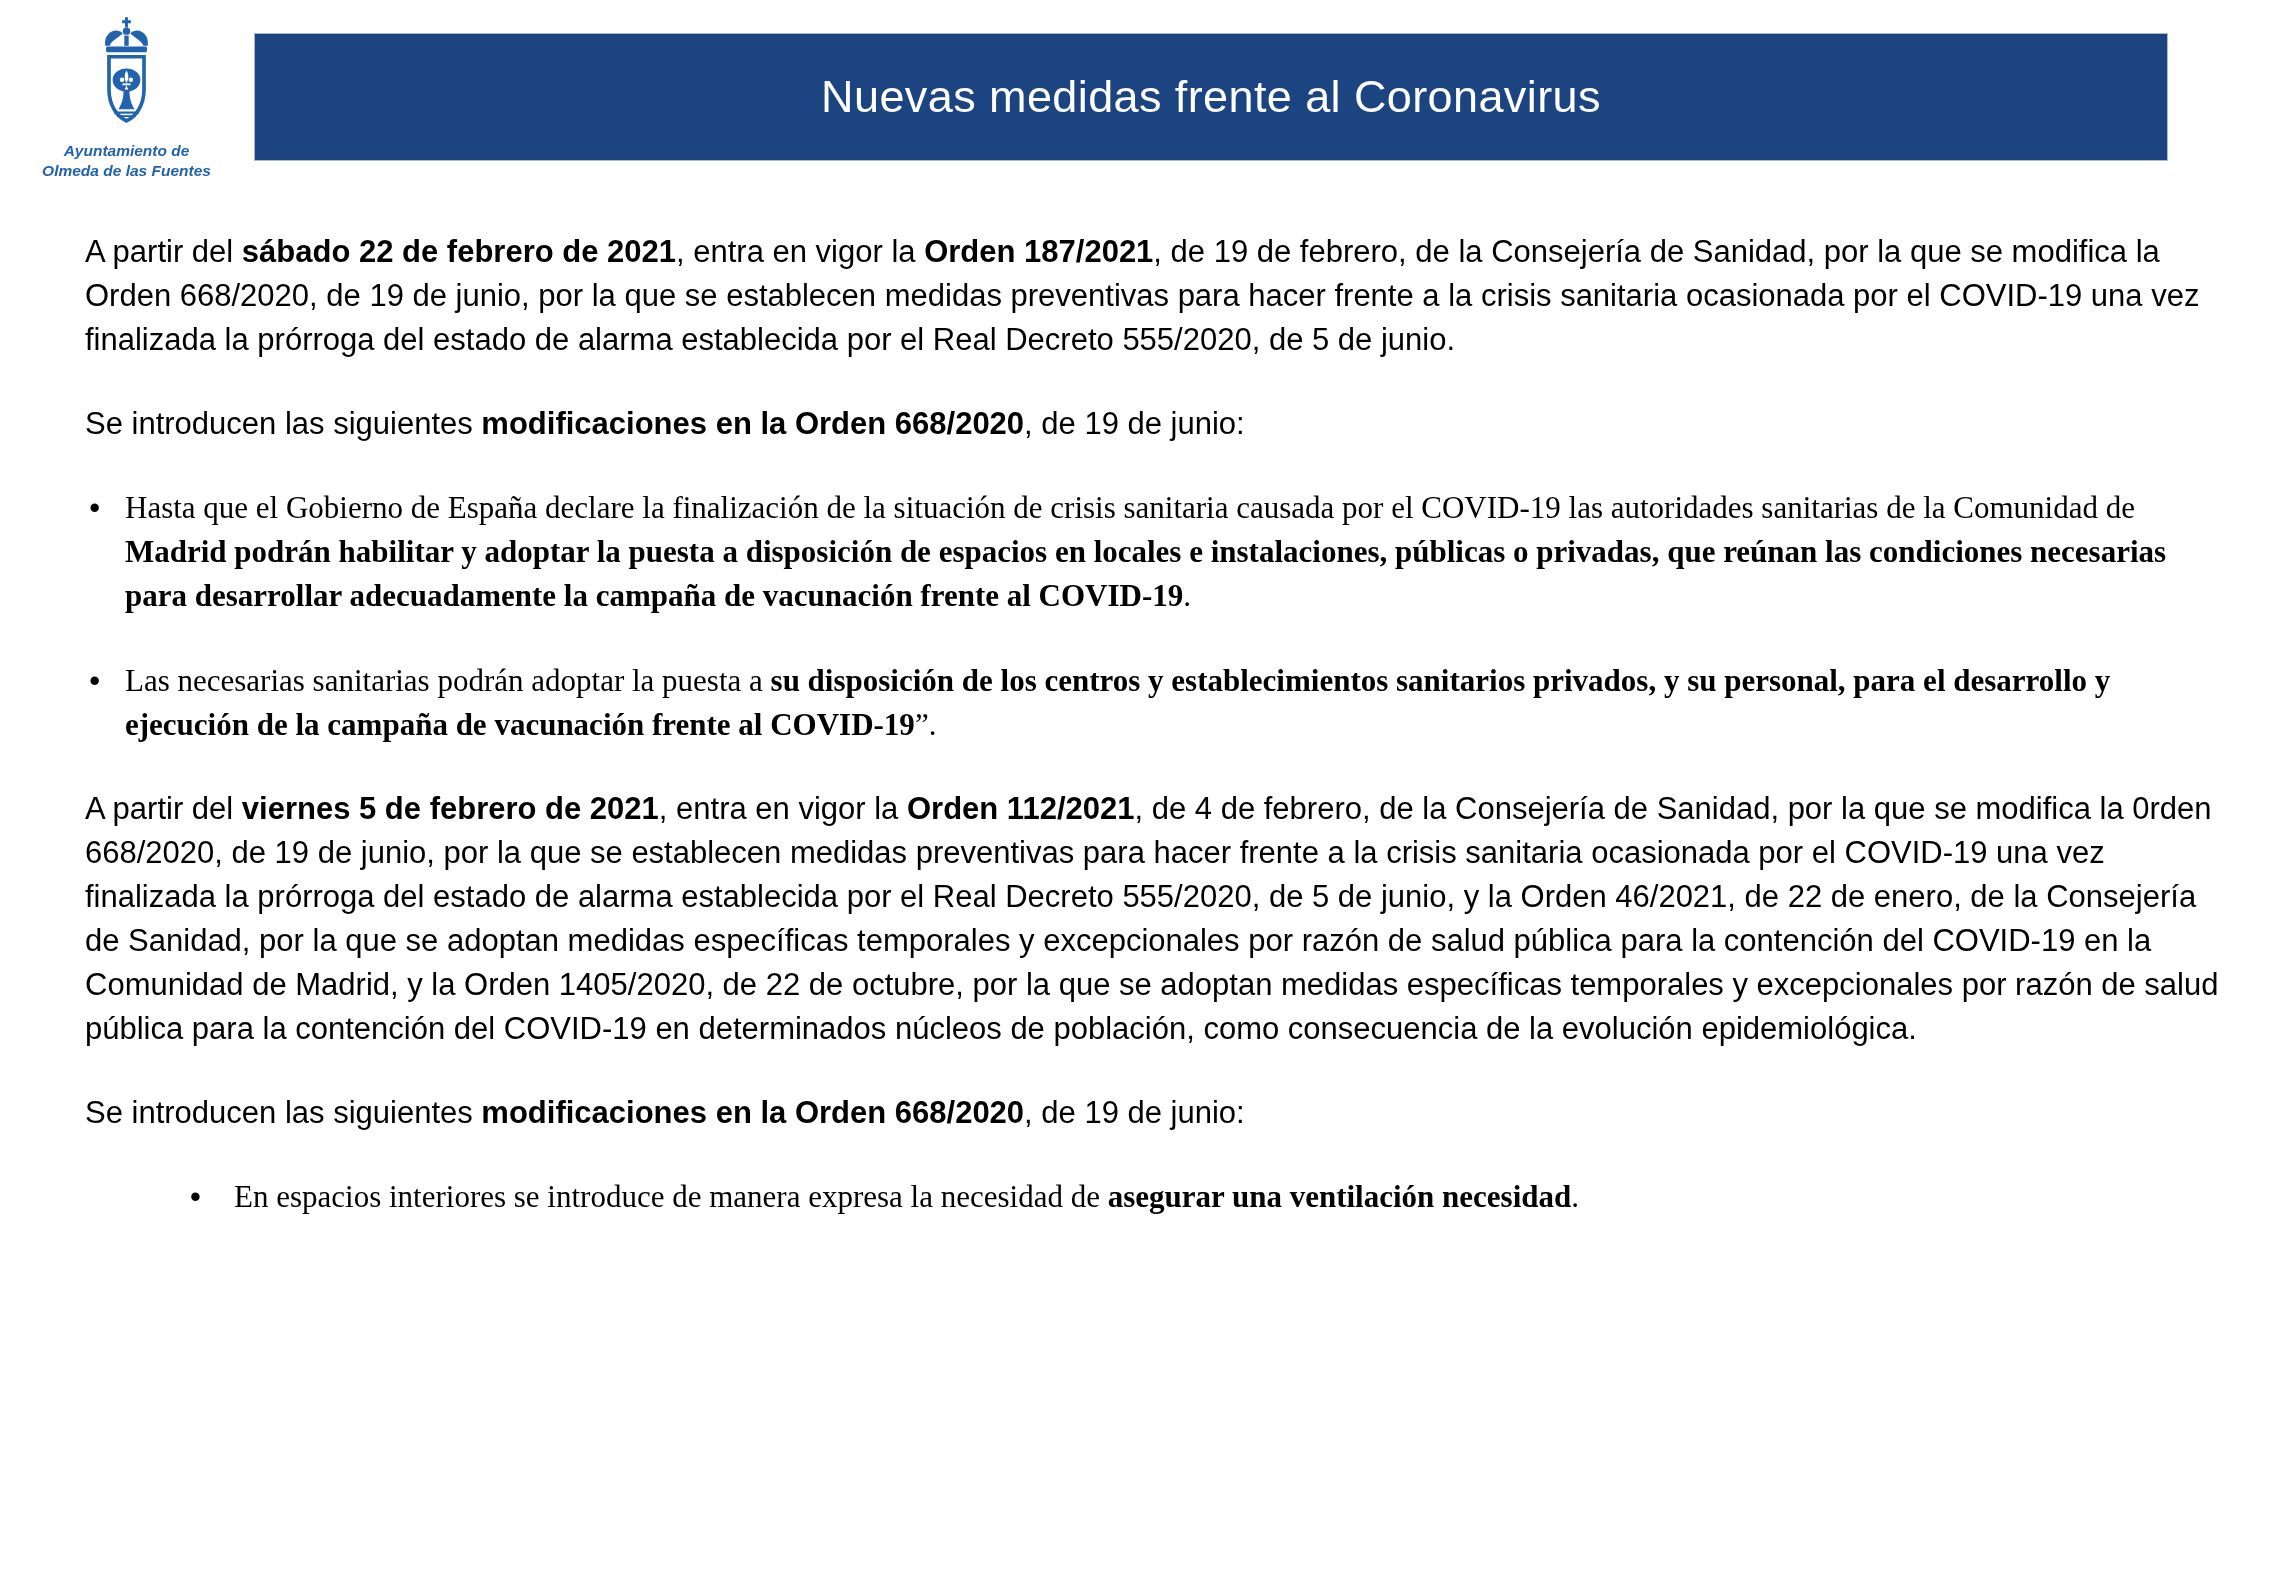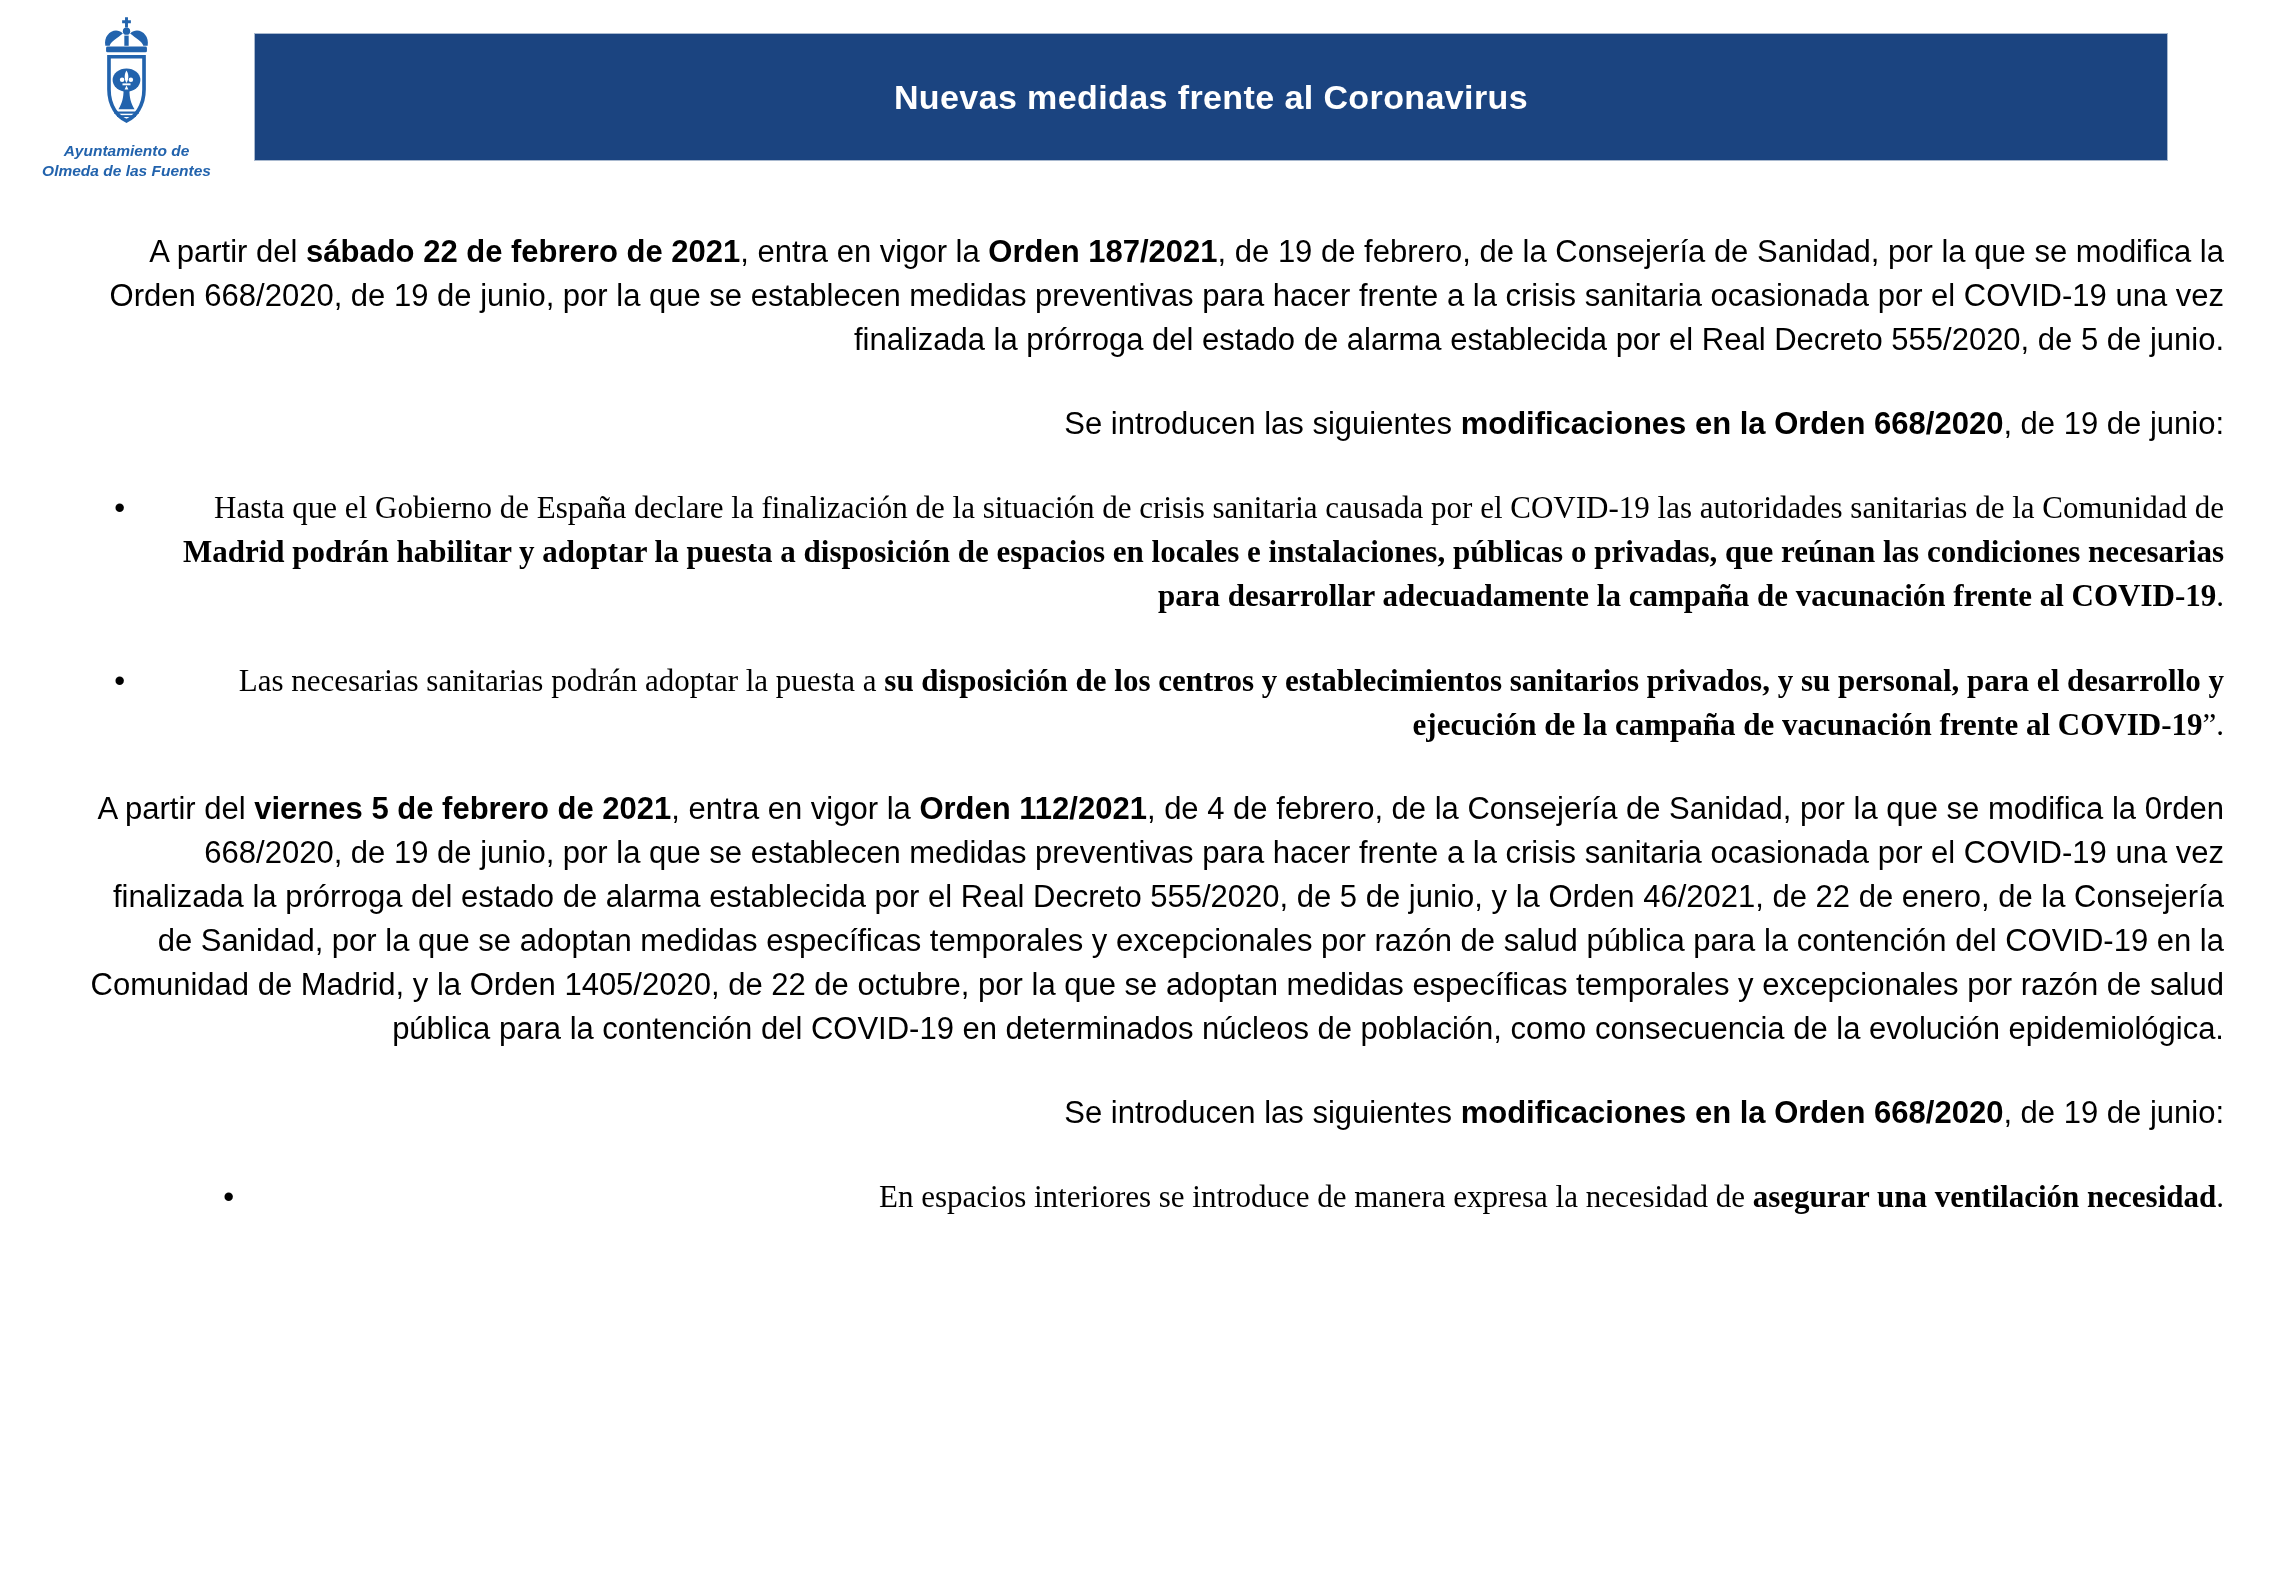--- a/index.html
+++ b/index.html
@@ -31,29 +31,29 @@
     font-weight:bold;font-size:15.5px;line-height:1.28;
     color:var(--logo-blue);
   }
   .banner{
     position:absolute;left:254px;right:127px;top:33px;height:128px;
     background:var(--banner-bg);
     border:1.4px solid var(--banner-border);
     display:flex;align-items:center;justify-content:center;
   }
   .banner h1{
-    margin:0;font-size:34px;font-weight:700;
+    margin:0;font-size:45px;font-weight:400;
     color:var(--banner-text);
     letter-spacing:0.4px;
   }
   main{
     padding:18.4px 71px 0 85px;
     font-size:31px;line-height:1.42;
   }
-  .block{margin:0 0 40px 0;text-align:right;}
+  .block{margin:0 0 40px 0;}
   .block b{font-weight:bold;}
   .bullet{display:flex;}
   .bullet .marker{flex:0 0 40px;padding-left:4.2px;}
   .sub-bullet{display:flex;padding-left:105px;}
   .sub-bullet .marker{flex:0 0 44px;}
   .txt{flex:1 1 auto;font-family:Liberation Serif, serif;}
 </style>
 </head>
 <body>
 

